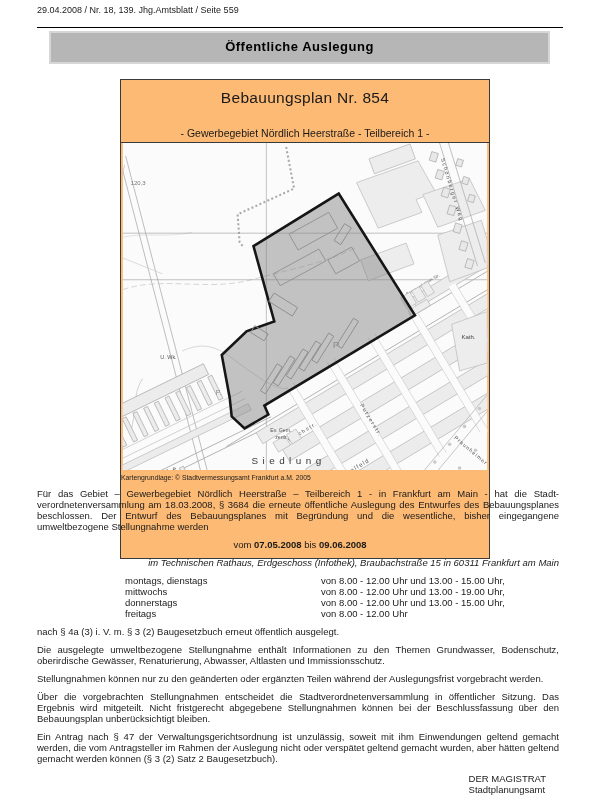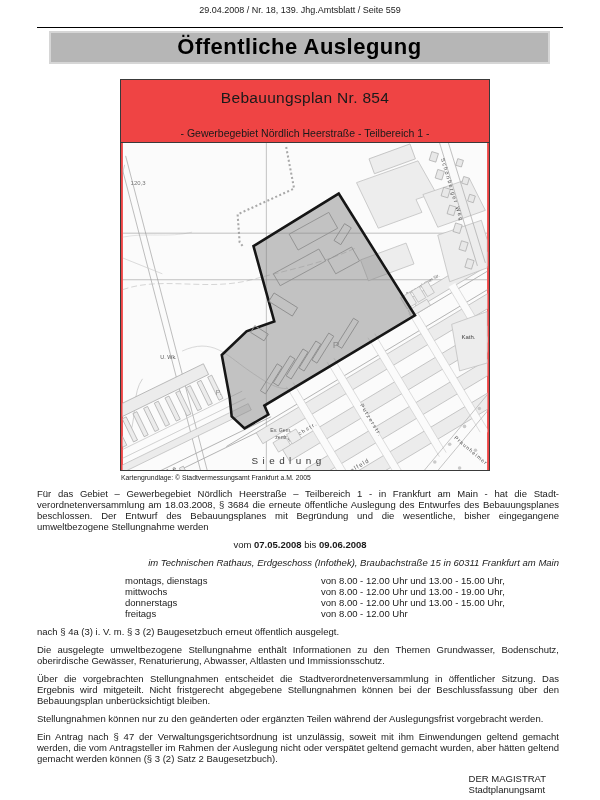--- a/index.html
+++ b/index.html
@@ -1,26 +1,26 @@
 <!DOCTYPE html>
 <html><head>
 <meta charset="utf-8">
 <style>
   html,body{margin:0;padding:0;}
   body{width:600px;height:800px;background:#ffffff;position:relative;
        font-family:"Liberation Sans", sans-serif;color:#1a1a1a;overflow:hidden;}
   .hdr{position:absolute;top:5px;left:37px;width:526px;display:flex;
-       justify-content:center;font-size:9px;border-bottom:1px solid #000;
+       justify-content:flex-start;font-size:9px;border-bottom:1px solid #000;
        padding-bottom:12px;}
   .banner{position:absolute;left:49px;top:31px;width:501px;height:33px;
        box-sizing:border-box;background:#b6b6b6;border:2px solid #d6d6d6;
-       text-align:center;font-size:22px;font-weight:bold;line-height:28px;
+       text-align:center;font-size:13px;font-weight:bold;line-height:28px;
        letter-spacing:.5px;color:#000;}
-  .planbox{position:absolute;left:120px;top:79px;width:370px;height:392px;
-       box-sizing:border-box;border:1px solid #3a3a3a;background:#ef4444;}
+  .planbox{position:absolute;left:120px;top:79px;width:370px;height:480px;
+       box-sizing:border-box;border:1px solid #3a3a3a;background:#fdba74;}
   .plantitle{height:53px;border-bottom:1px solid #3a3a3a;text-align:center;
        padding-top:9px;box-sizing:content-box;}
   .plantitle .t1{font-size:15.5px;letter-spacing:.3px;}
   .plantitle .t2{font-size:10.5px;margin-top:20px;}
   .mapwrap{position:absolute;left:0;top:63px;width:368px;height:327px;}
   svg{display:block;}
   .caption{position:absolute;left:121px;top:474px;font-size:6.8px;color:#222;}
   .content{position:absolute;left:37px;top:488px;width:526px;font-size:9.5px;
        line-height:11px;text-align:justify;}
   .content p{margin:0 4px 7px 0;}
@@ -238,20 +238,20 @@
       <span class="d">donnerstags</span>
       <span class="h">von 8.00 - 12.00 Uhr und 13.00 - 15.00 Uhr,</span>
     </div>
     <div class="srow">
       <span class="d">freitags</span>
       <span class="h">von 8.00 - 12.00 Uhr</span>
     </div>
   </div>
   <p>nach § 4a (3) i. V. m. § 3 (2) Baugesetzbuch erneut öffentlich ausgelegt.</p>
   <p>Die ausgelegte umweltbezogene Stellungnahme enthält Informationen zu den Themen Grundwasser, Boden­schutz, oberirdische Gewässer, Renaturierung, Abwasser, Altlasten und Immissionsschutz.</p>
+  <p>Stellungnahmen können nur zu den geänderten oder ergänzten Teilen während der Auslegungsfrist vorge­bracht werden.</p>
   <p>Über die vorgebrachten Stellungnahmen entscheidet die Stadtverordnetenversammlung in öffentlicher Sit­zung. Das Ergebnis wird mitgeteilt. Nicht fristgerecht abgegebene Stellungnahmen können bei der Beschluss­fassung über den Bebauungsplan unberücksichtigt bleiben.</p>
-  <p>Stellungnahmen können nur zu den geänderten oder ergänzten Teilen während der Auslegungsfrist vorge­bracht werden.</p>
   <p>Ein Antrag nach § 47 der Verwaltungsgerichtsordnung ist unzulässig, soweit mit ihm Einwendungen geltend gemacht werden, die vom Antragsteller im Rahmen der Auslegung nicht oder verspätet geltend gemacht wurden, aber hätten geltend gemacht werden können (§ 3 (2) Satz 2 Baugesetzbuch).</p>
   <div class="sig">
     <div>DER MAGISTRAT</div>
     <div>Stadtplanungsamt</div>
   </div>
 </div>
 
 </body></html>

